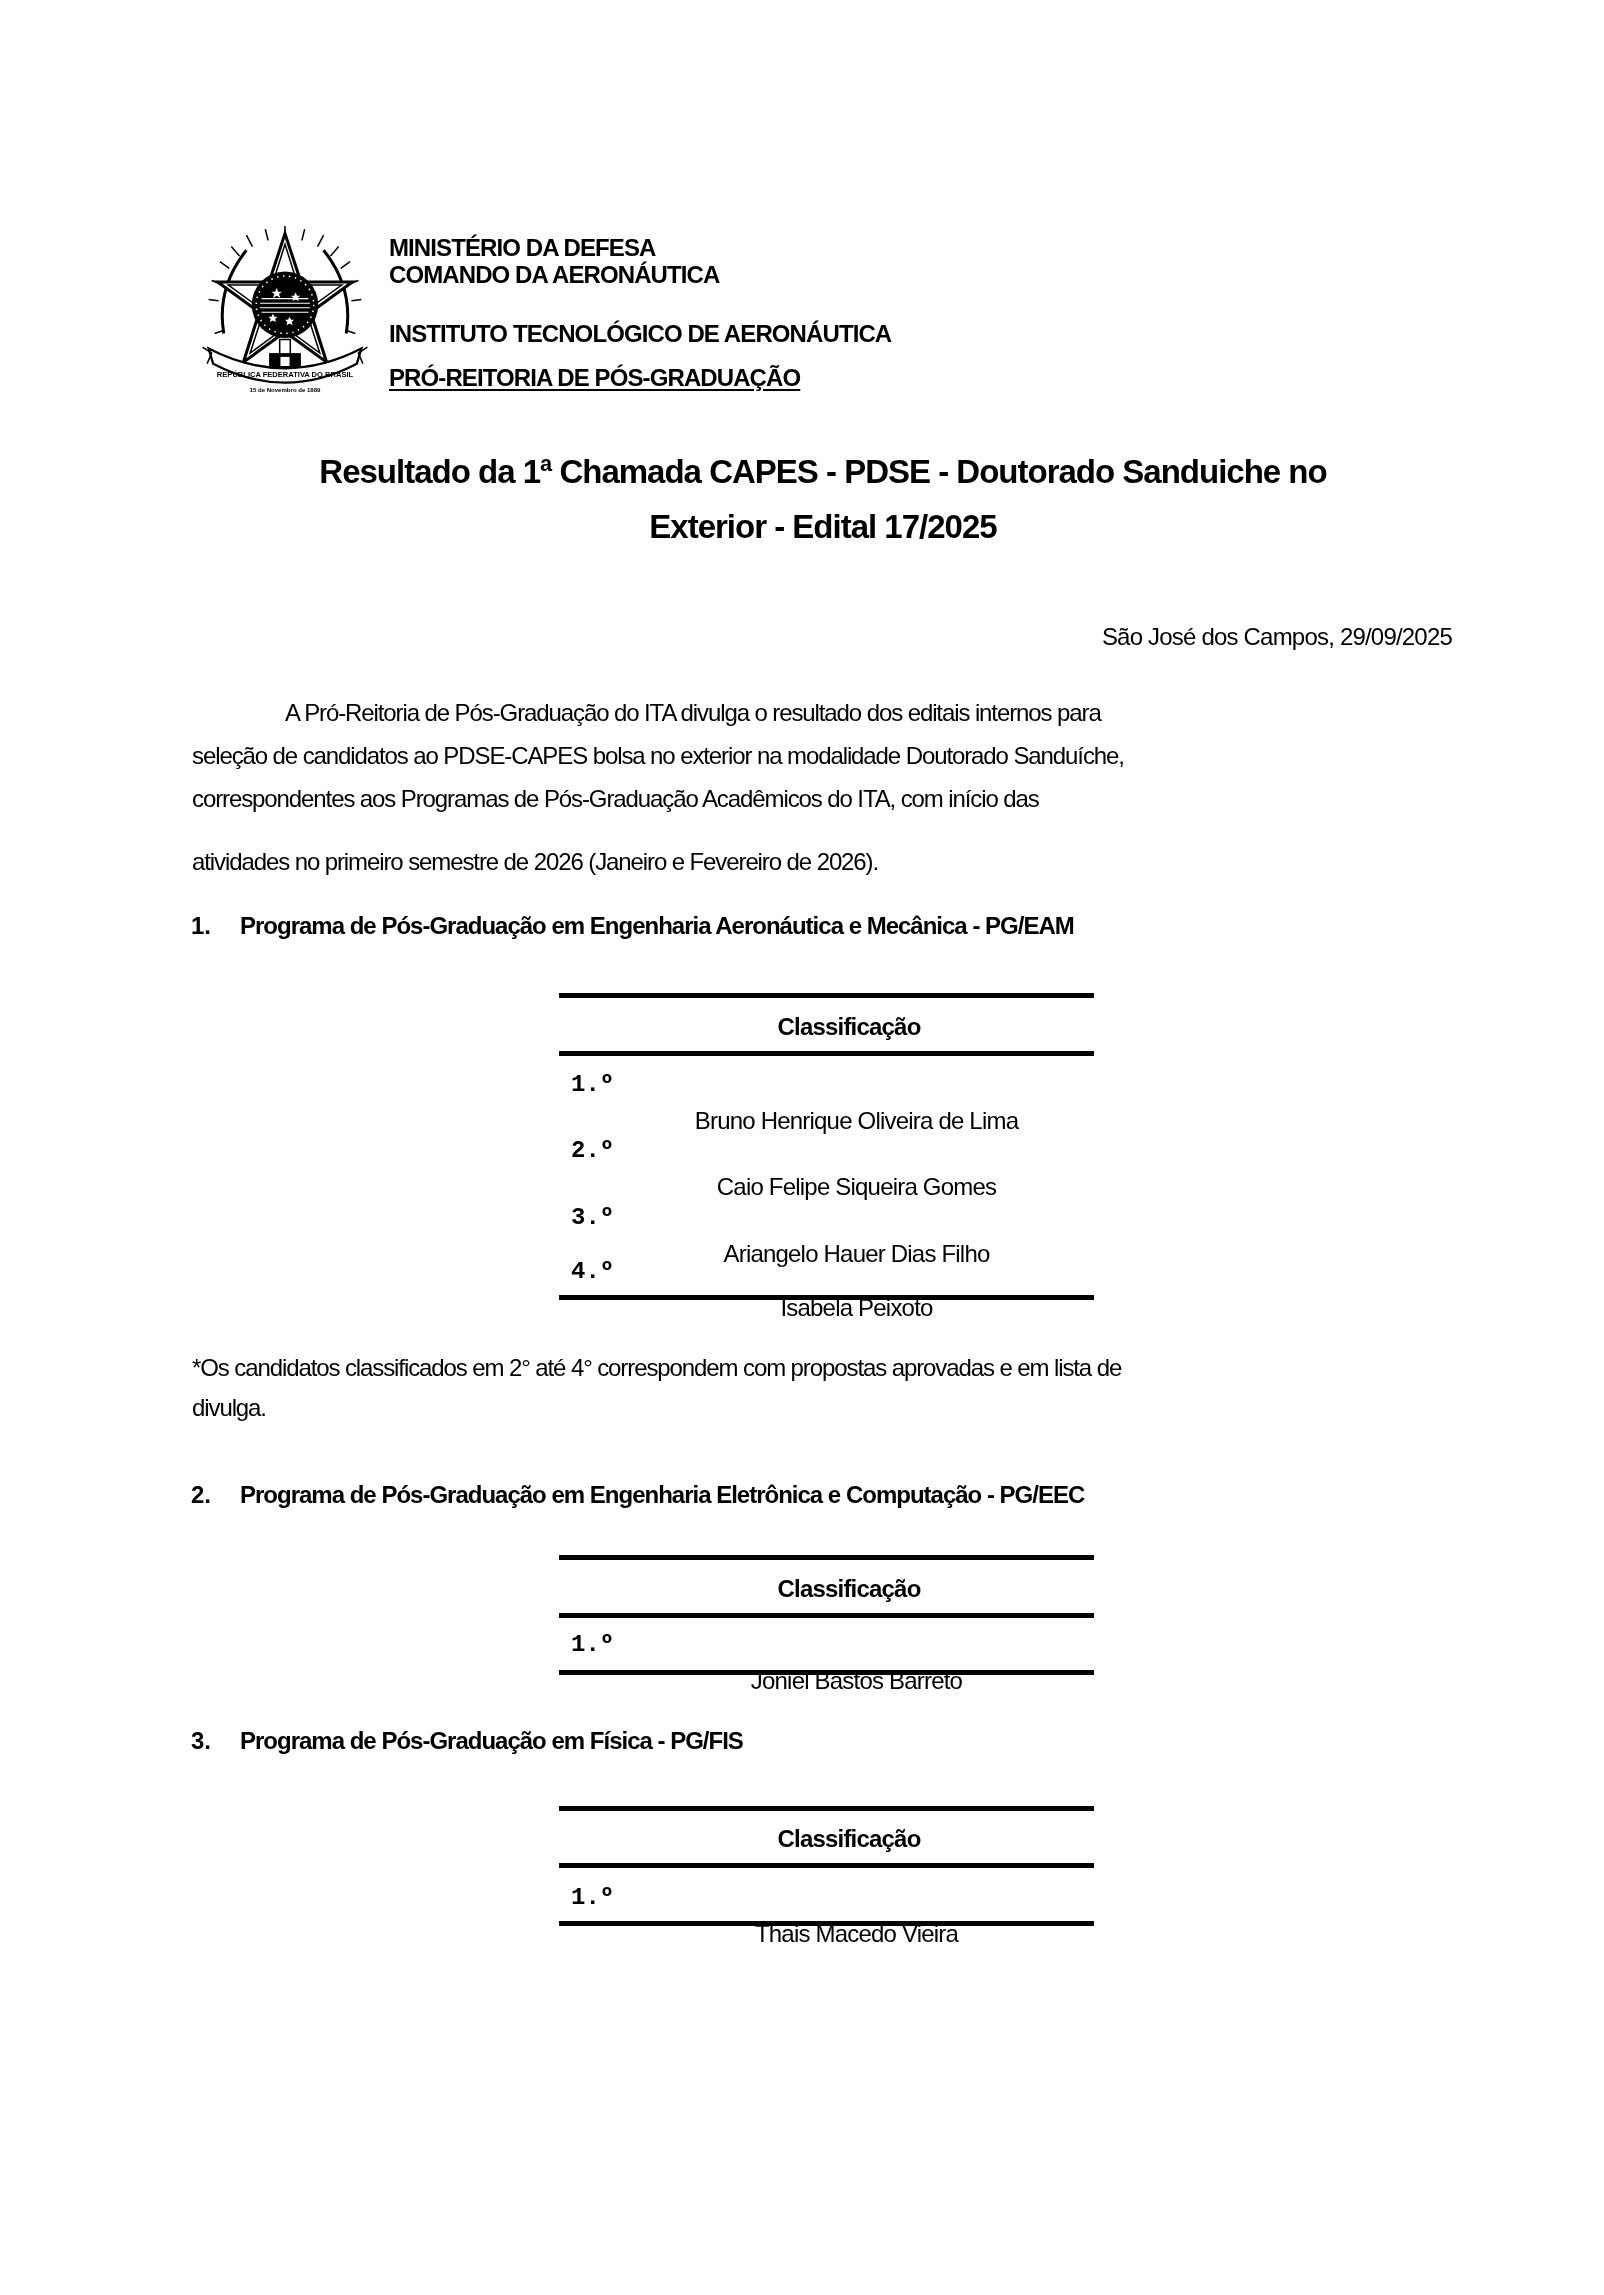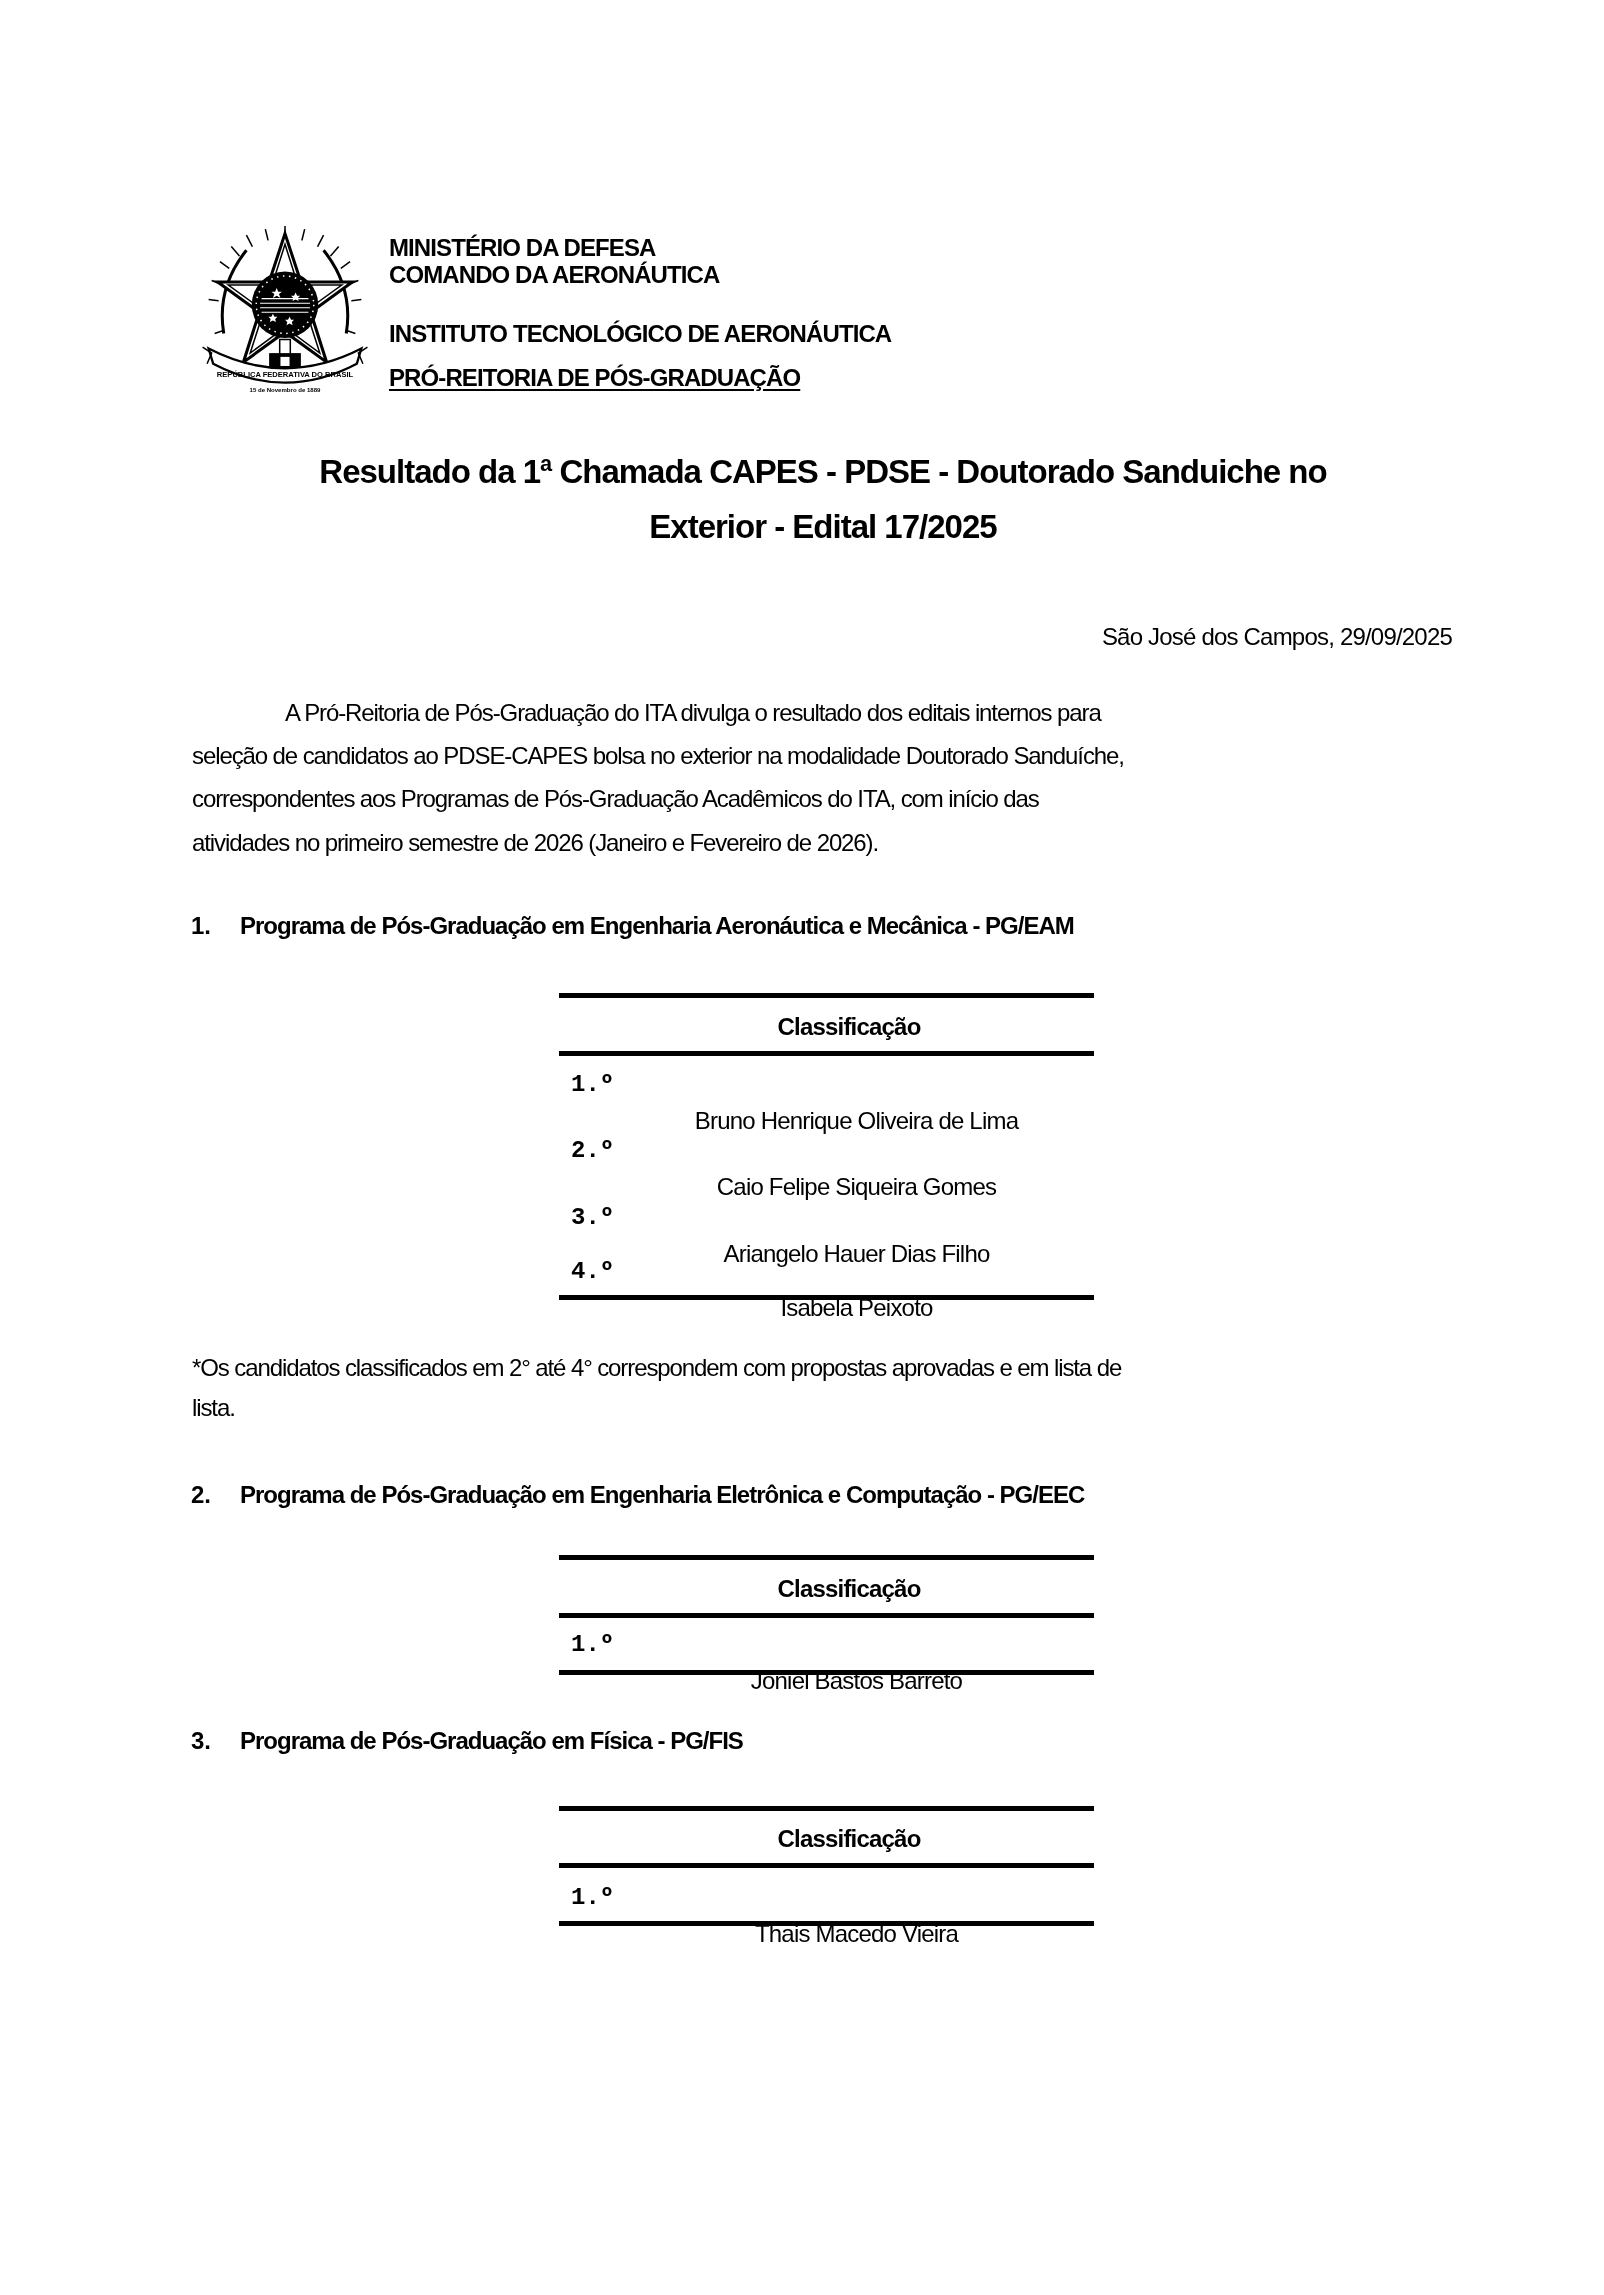--- a/index.html
+++ b/index.html
@@ -94,21 +94,21 @@
 
 <div class="abs sans title-line" style="top:455px">Resultado da 1ª Chamada CAPES - PDSE - Doutorado Sanduiche no</div>
 <div class="abs sans title-line" style="top:510px">Exterior - Edital 17/2025</div>
 
 <div class="abs sans date" style="top:625px">São José dos Campos, 29/09/2025</div>
 
 <div>
   <div class="abs sans para-line" style="top:701px; left:285px">A Pró-Reitoria de Pós-Graduação do ITA divulga o resultado dos editais internos para</div>
   <div class="abs sans para-line" style="top:744px">seleção de candidatos ao PDSE-CAPES bolsa no exterior na modalidade Doutorado Sanduíche,</div>
   <div class="abs sans para-line" style="top:787px">correspondentes aos Programas de Pós-Graduação Acadêmicos do ITA, com início das</div>
-  <div class="abs sans para-line" style="top:831px">atividades no primeiro semestre de 2026 (Janeiro e Fevereiro de 2026).</div>
+  <div class="abs sans para-line" style="top:850px">atividades no primeiro semestre de 2026 (Janeiro e Fevereiro de 2026).</div>
 </div>
 
 <div>
   <div class="abs sans sec-num" style="top:914px">1.</div>
   <div class="abs sans sec-text" style="top:914px">Programa de Pós-Graduação em Engenharia Aeronáutica e Mecânica - PG/EAM</div>
 
   <div>
     <div class="abs rule" style="top:993px"></div>
     <div class="abs sans th" style="top:1015px">Classificação</div>
     <div class="abs rule" style="top:1051px"></div>
@@ -126,21 +126,21 @@
       <div class="abs sans name" style="top:1206px">Ariangelo Hauer Dias Filho</div>
     </div>
     <div>
       <div class="abs sans ord" style="top:1260px"><span>4.º</span></div>
       <div class="abs sans name" style="top:1260px">Isabela Peixoto</div>
     </div>
     <div class="abs rule" style="top:1295px"></div>
   </div>
 
   <div class="abs sans para-line" style="top:1356px">*Os candidatos classificados em 2° até 4° correspondem com propostas aprovadas e em lista de</div>
-  <div class="abs sans para-line" style="top:1396px">lista.</div>
+  <div class="abs sans para-line" style="top:1396px">divulga.</div>
 </div>
 
 <div>
   <div class="abs sans sec-num" style="top:1483px">2.</div>
   <div class="abs sans sec-text" style="top:1483px">Programa de Pós-Graduação em Engenharia Eletrônica e Computação - PG/EEC</div>
 
   <div>
     <div class="abs rule" style="top:1555px"></div>
     <div class="abs sans th" style="top:1577px">Classificação</div>
     <div class="abs rule" style="top:1613px"></div>

